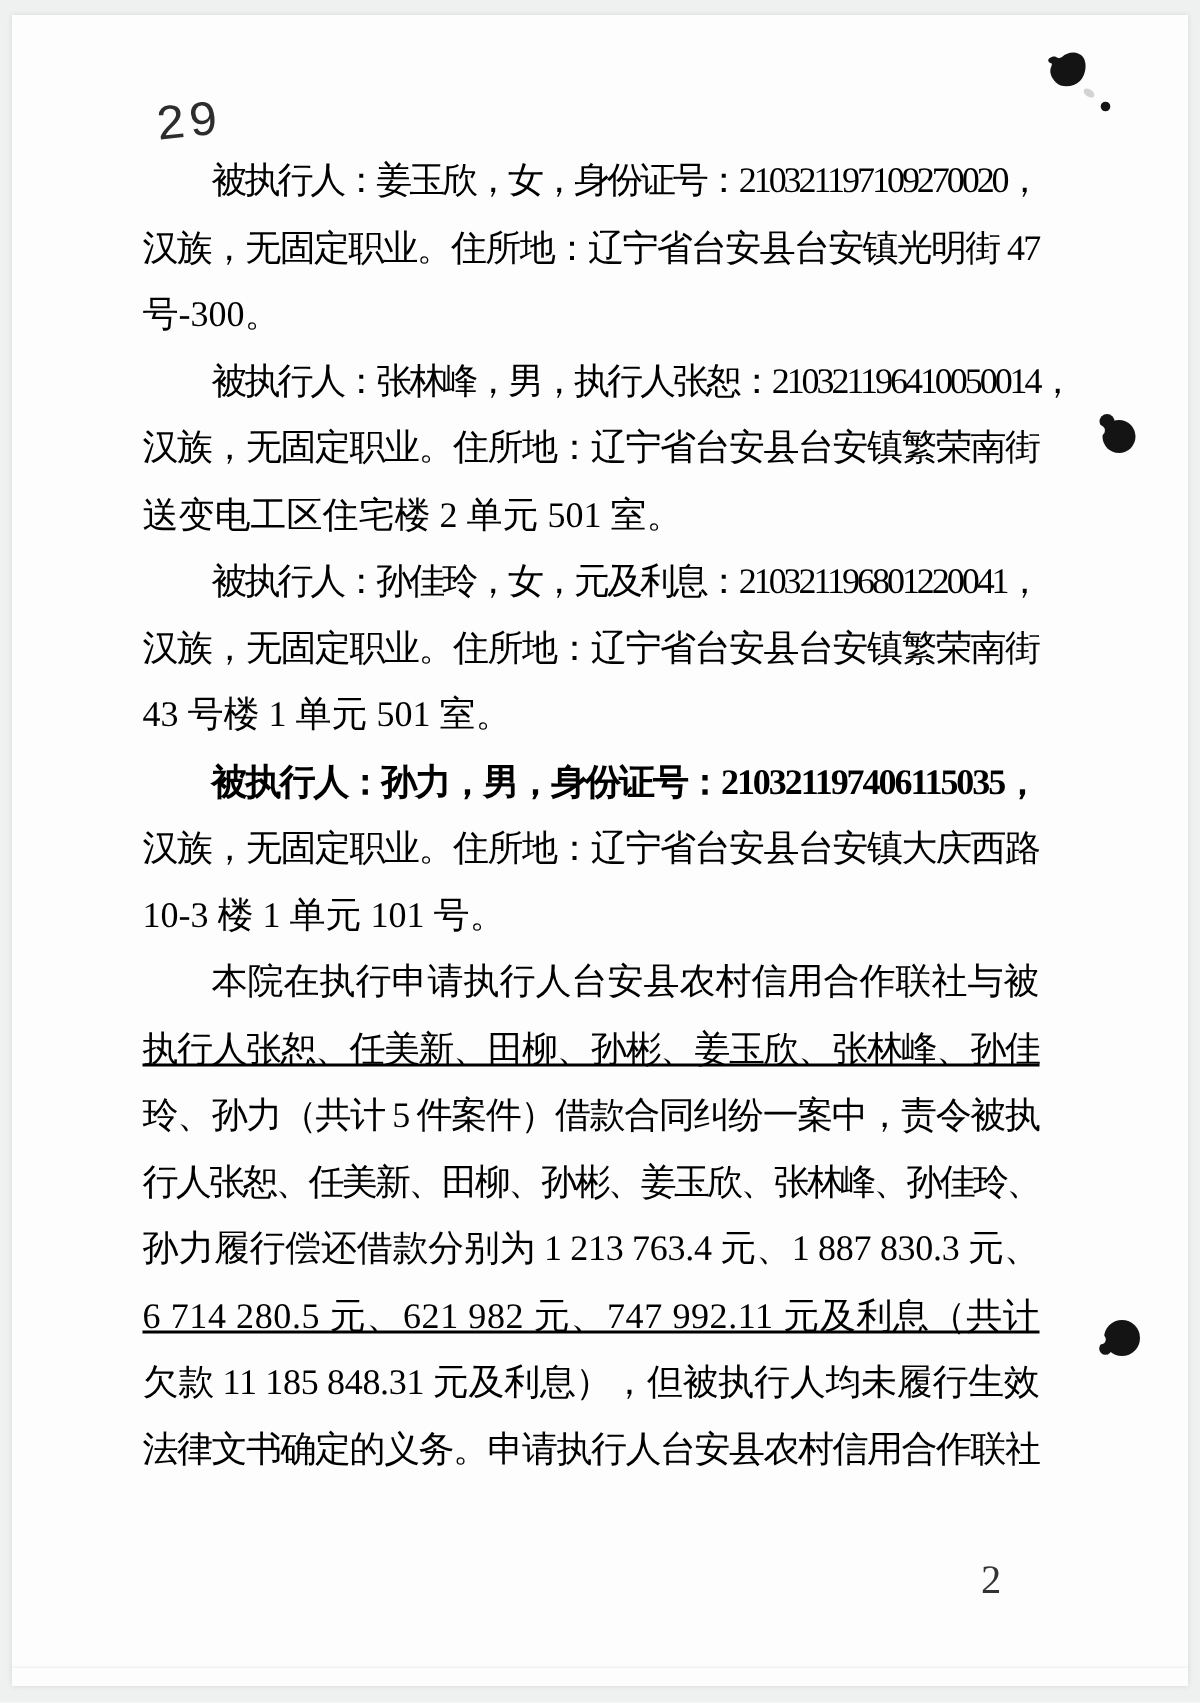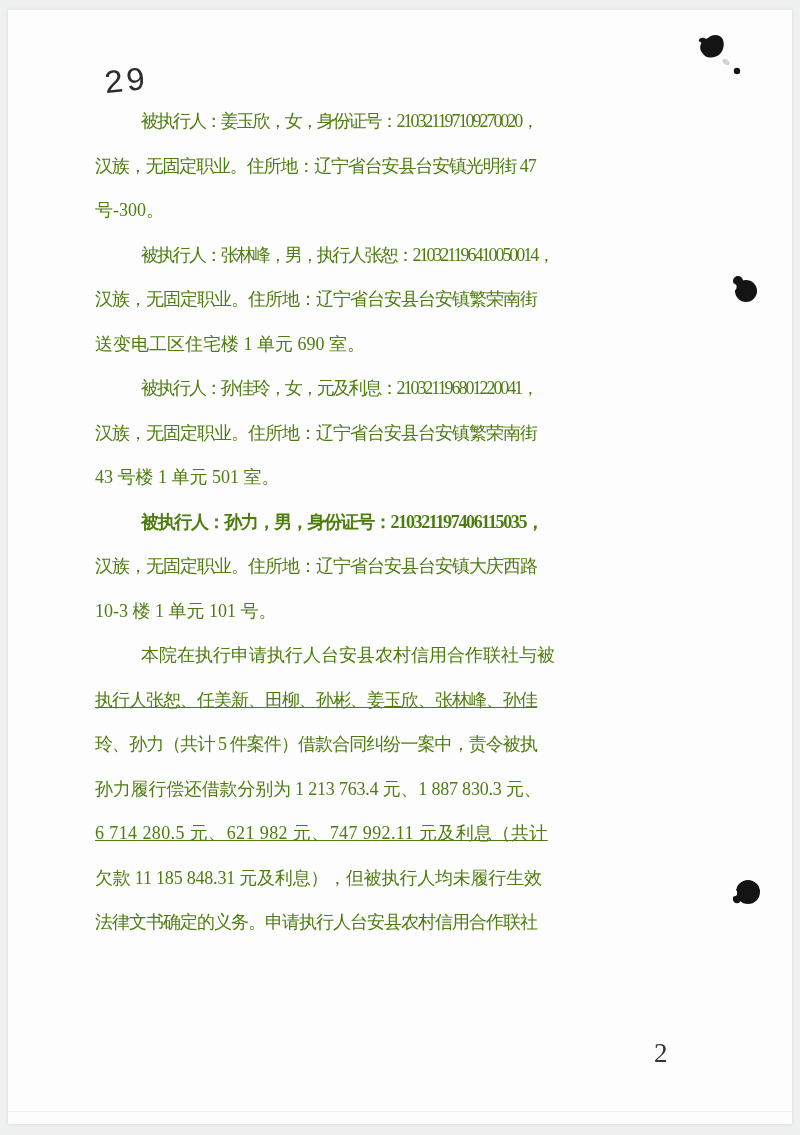--- a/index.html
+++ b/index.html
@@ -33,22 +33,22 @@
   }
   .textblock{
     position:absolute;
     left:87px;top:89px;
     width:598px;
   }
   .line{
     display:block;
     height:44.5px;
     line-height:44.5px;
-    font-size:18px;
-    color:#4d7c0f;
+    font-size:24px;
+    color:#000000;
     white-space:nowrap;
     overflow:visible;
   }
   .line.indent{ padding-left:46px; }
   .page-number{
     position:absolute;
     left:646px;top:1028px;
     font-size:27px;
     color:#333;
   }
@@ -64,30 +64,31 @@
   <div class="page">
 
     <div class="corner-number">29</div>
 
     <div class="textblock">
         <div class="line indent justify"><span style="letter-spacing: -2.0317px;">被执行人：姜玉欣，女，身份证号：210321197109270020，</span></div>
         <div class="line justify"><span style="letter-spacing: -1.14286px;">汉族，无固定职业。住所地：辽宁省台安县台安镇光明街 47</span></div>
         <div class="line"><span>号-300。</span></div>
         <div class="line indent justify"><span style="letter-spacing: -2.0317px;">被执行人：张林峰，男，执行人张恕：210321196410050014，</span></div>
         <div class="line justify"><span style="letter-spacing: -1px;">汉族，无固定职业。住所地：辽宁省台安县台安镇繁荣南街</span></div>
-        <div class="line"><span>送变电工区住宅楼 1 单元 690 室。</span></div>
+        <div class="line"><span>送变电工区住宅楼 2 单元 501 室。</span></div>
         <div class="line indent justify"><span style="letter-spacing: -2.0317px;">被执行人：孙佳玲，女，元及利息：210321196801220041，</span></div>
         <div class="line justify"><span style="letter-spacing: -1px;">汉族，无固定职业。住所地：辽宁省台安县台安镇繁荣南街</span></div>
         <div class="line"><span>43 号楼 1 单元 501 室。</span></div>
         <div class="line indent justify"><span style="letter-spacing: -1.35938px; font-weight: bold;">被执行人：孙力，男，身份证号：210321197406115035，</span></div>
         <div class="line justify"><span style="letter-spacing: -1px;">汉族，无固定职业。住所地：辽宁省台安县台安镇大庆西路</span></div>
         <div class="line"><span>10-3 楼 1 单元 101 号。</span></div>
         <div class="line indent justify"><span style="letter-spacing: 0px;">本院在执行申请执行人台安县农村信用合作联社与被</span></div>
         <div class="line justify"><span style="letter-spacing: -1px; text-decoration: underline;">执行人张恕、任美新、田柳、孙彬、姜玉欣、张林峰、孙佳</span></div>
         <div class="line justify"><span style="letter-spacing: -0.928571px;">玲、孙力（共计 5 件案件）借款合同纠纷一案中，责令被执</span></div>
+        <div class="line justify"><span style="letter-spacing: -1.85185px;">行人张恕、任美新、田柳、孙彬、姜玉欣、张林峰、孙佳玲、</span></div>
         <div class="line justify"><span style="letter-spacing: -0.2px; margin-top: 32px;">孙力履行偿还借款分别为 1 213 763.4 元、1 887 830.3 元、</span></div>
         <div class="line justify"><span style="letter-spacing: 0.402158px; text-decoration: underline;">6 714 280.5 元、621 982 元、747 992.11 元及利息（共计</span></div>
         <div class="line justify"><span style="letter-spacing: -0.209099px;">欠款 11 185 848.31 元及利息），但被执行人均未履行生效</span></div>
         <div class="line justify"><span style="letter-spacing: -1px;">法律文书确定的义务。申请执行人台安县农村信用合作联社</span></div>
       </div>
 
     <div class="page-number">2</div>
 
     <svg class="blot blot1" width="62" height="58" viewBox="0 0 62 58">
       <path fill="#141414" d="M22,14 C26,10 33,10 36,14 C39,18 38,26 34,30

